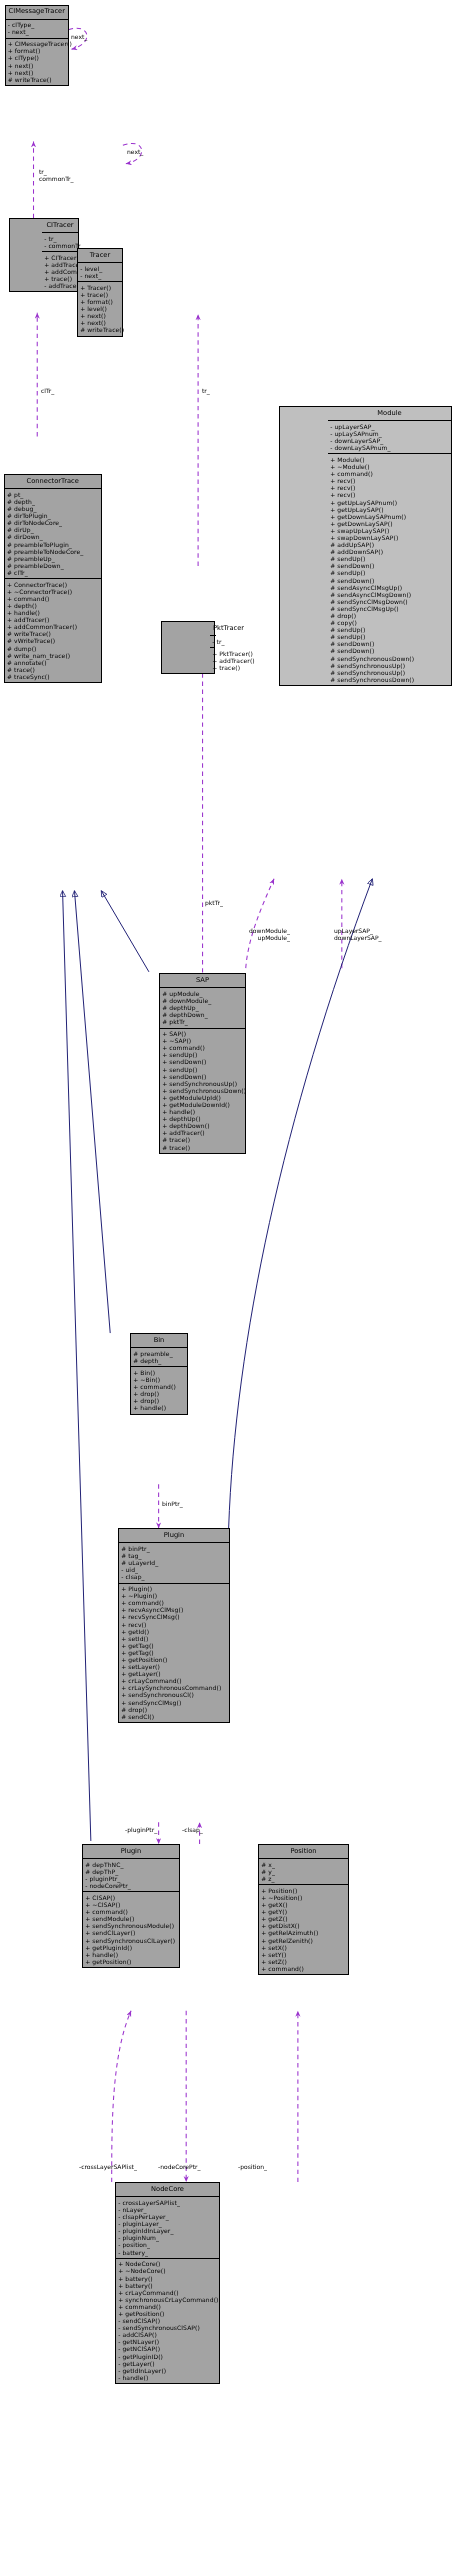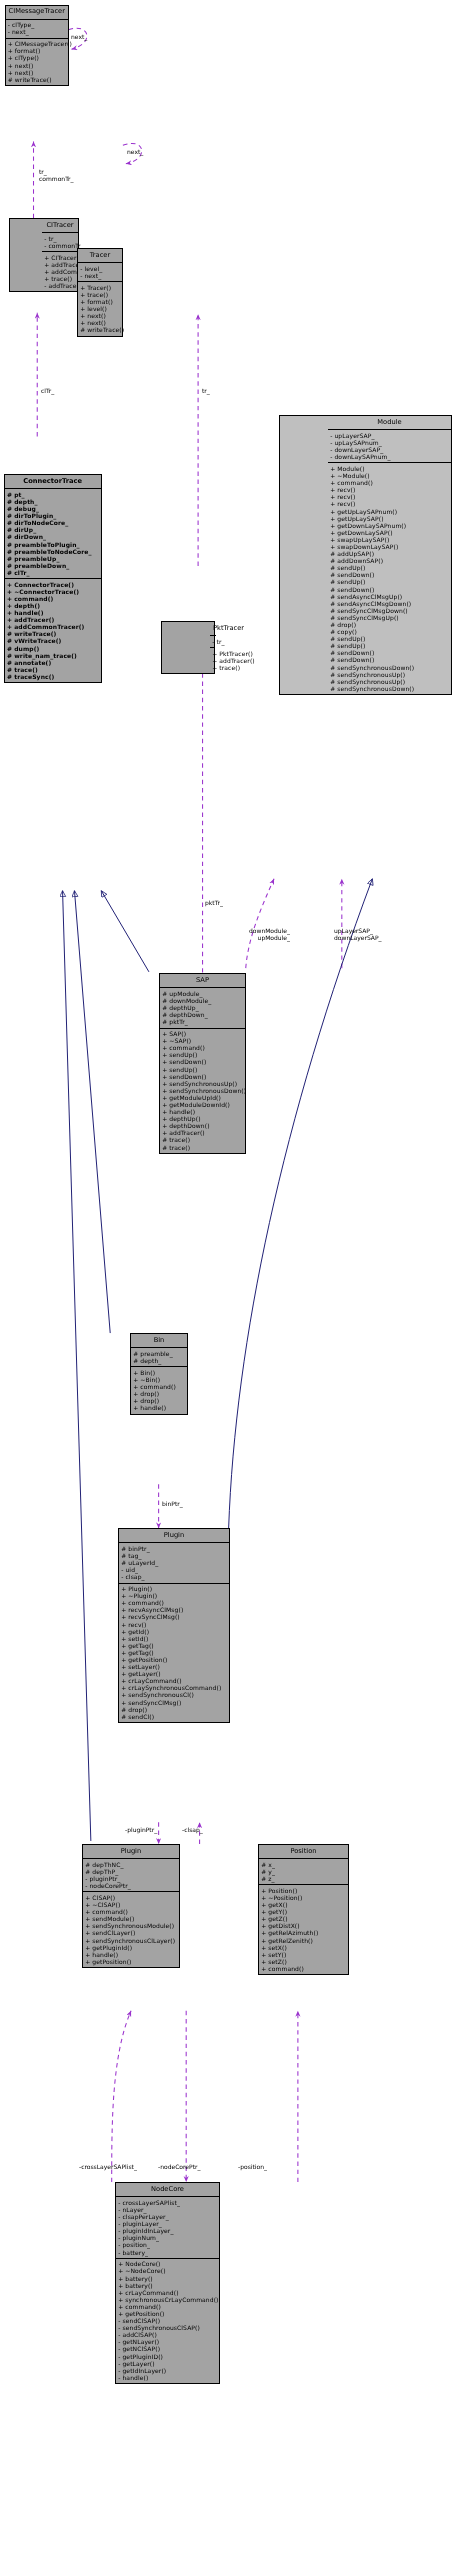--- a/index.html
+++ b/index.html
@@ -144,21 +144,21 @@
       <div class="row">+ Tracer()</div>
       <div class="row">+ trace()</div>
       <div class="row">+ format()</div>
       <div class="row">+ level()</div>
       <div class="row">+ next()</div>
       <div class="row">+ next()</div>
       <div class="row"># writeTrace()</div>
     </div>
   </div>
 
-  <div class="uml filled" style="left:279px;top:415px;width:173px;padding-left:48px;">
+  <div class="uml filled" style="left:279px;top:406px;width:173px;padding-left:48px;">
     <div class="title">Module</div>
     <div class="attrs">
       <div class="row">- upLayerSAP_</div>
       <div class="row">- upLaySAPnum_</div>
       <div class="row">- downLayerSAP_</div>
       <div class="row">- downLaySAPnum_</div>
     </div>
     <div class="ops">
       <div class="row">+ Module()</div>
       <div class="row">+ ~Module()</div>
@@ -188,21 +188,21 @@
       <div class="row"># sendUp()</div>
       <div class="row"># sendDown()</div>
       <div class="row"># sendDown()</div>
       <div class="row"># sendSynchronousDown()</div>
       <div class="row"># sendSynchronousUp()</div>
       <div class="row"># sendSynchronousUp()</div>
       <div class="row"># sendSynchronousDown()</div>
     </div>
   </div>
 
-  <div class="uml" style="left:3.7px;top:474px;width:98px;font-weight:bold;">
+  <div class="uml" style="left:3.7px;top:474px;width:98px;">
     <div class="title">ConnectorTrace</div>
     <div class="attrs">
       <div class="row"># pt_</div>
       <div class="row"># depth_</div>
       <div class="row"># debug_</div>
       <div class="row"># dirToPlugin_</div>
       <div class="row"># dirToNodeCore_</div>
       <div class="row"># dirUp_</div>
       <div class="row"># dirDown_</div>
       <div class="row"># preambleToPlugin_</div>

